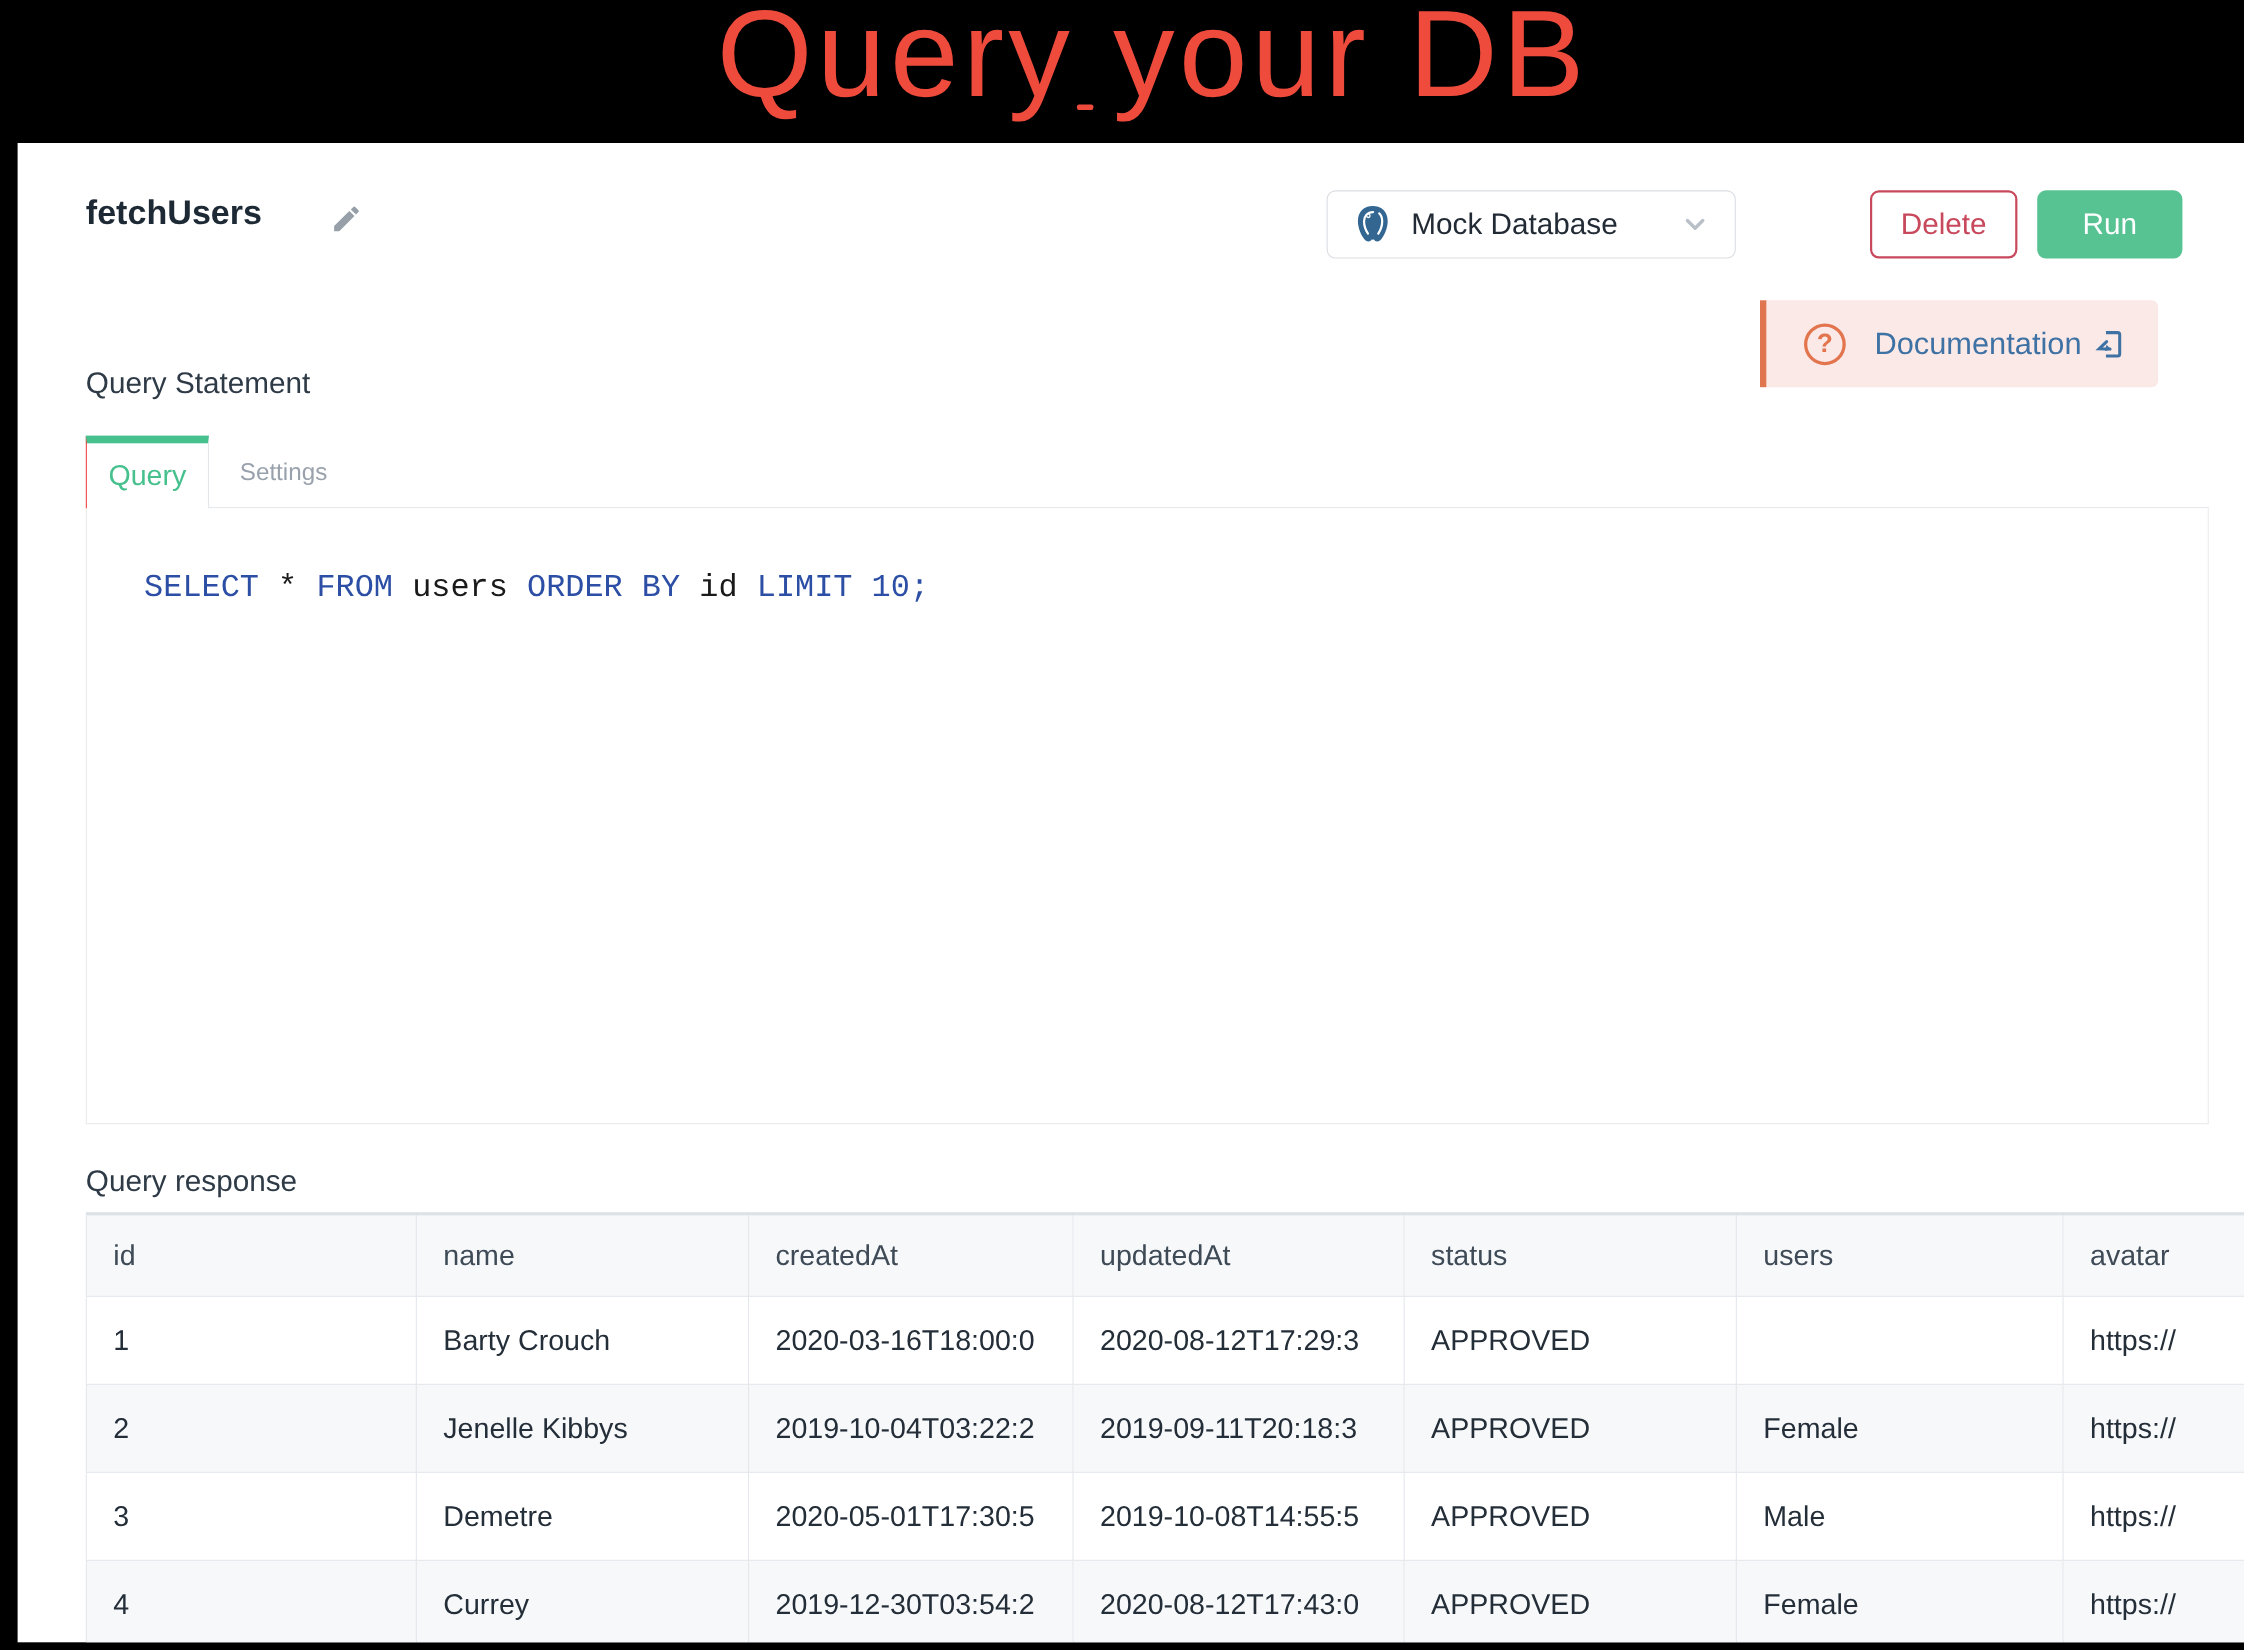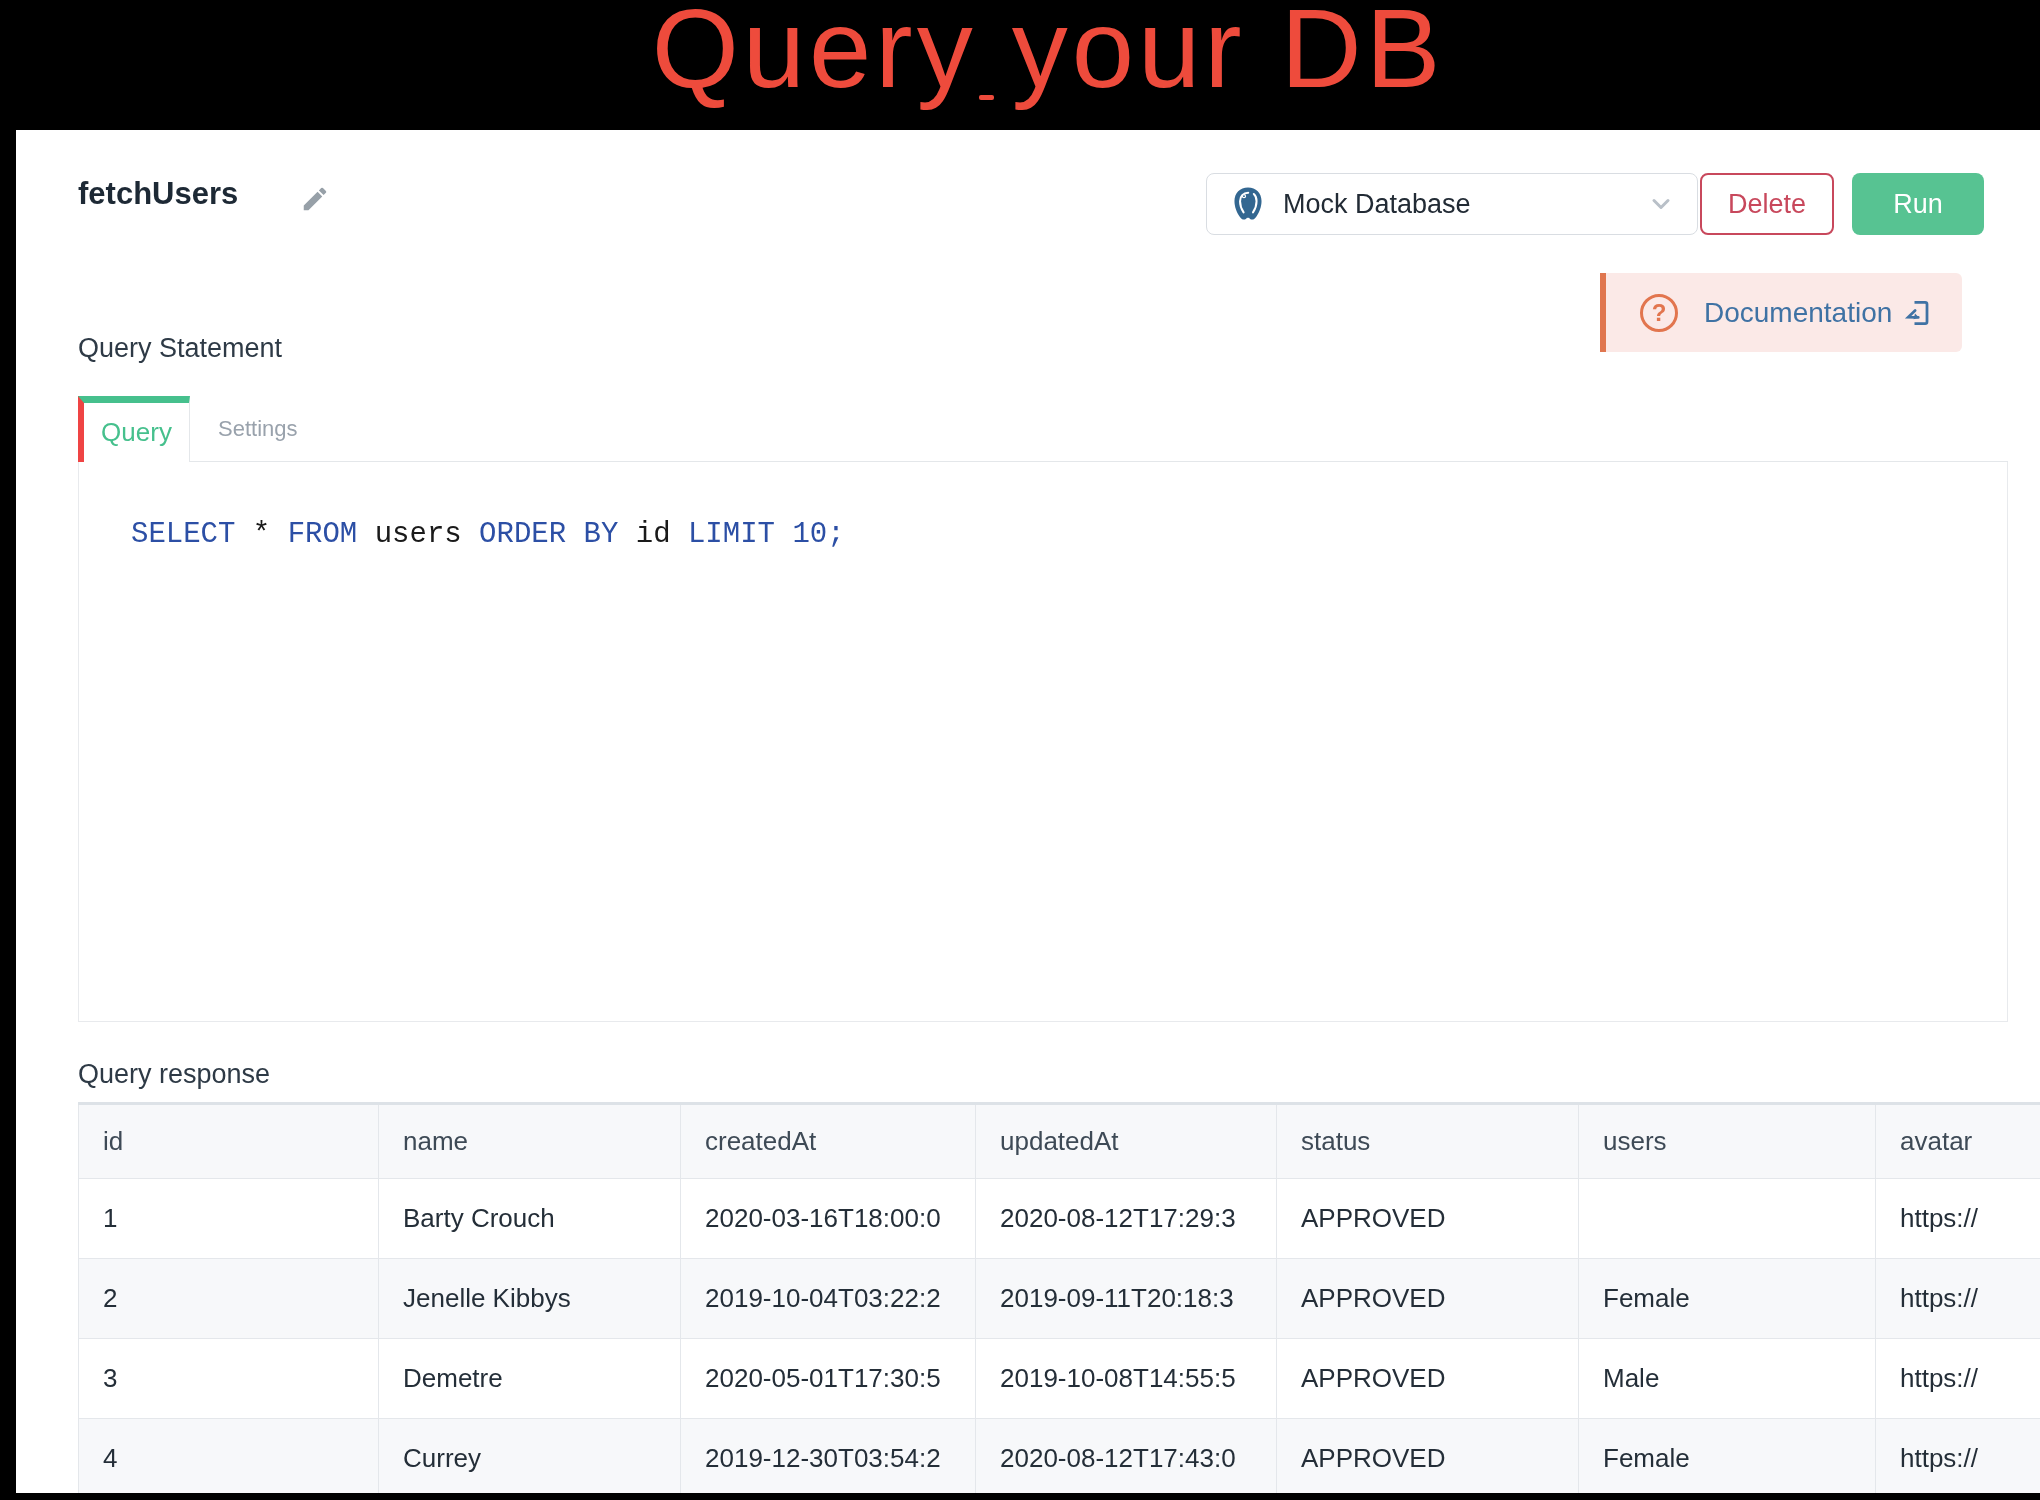--- a/index.html
+++ b/index.html
@@ -15,21 +15,21 @@
       background:#ee4b3c;border-radius:2px;}
 
   
   .panel{position:absolute;left:16px;top:130px;width:2024px;height:1363px;
       background:#fff;overflow:hidden;}
 
   
   .query-name{position:absolute;left:62px;top:44px;font-size:31px;line-height:40px;
       font-weight:700;color:#1d2935;}
   .pencil{position:absolute;left:284px;top:54px;width:30px;height:30px;cursor:pointer;}
-  .db-select{position:absolute;left:1190px;top:43px;width:492px;height:62px;
+  .db-select{position:absolute;left:1190px;top:43px;width:372px;height:62px;
       border:1.5px solid #d9dde2;border-radius:8px;background:#fff;box-sizing:border-box;
       display:flex;align-items:center;padding:0 22px;cursor:pointer;}
   .db-select .pg{width:38px;height:38px;flex:0 0 auto;}
   .db-select .val{margin-left:16px;font-size:27px;color:#222b35;flex:1 1 auto;}
   .db-select .chev{width:28px;height:28px;flex:0 0 auto;}
   .btn{position:absolute;top:43px;height:62px;border-radius:8px;box-sizing:border-box;
       display:flex;align-items:center;justify-content:center;font-size:27px;cursor:pointer;}
   .btn-delete{left:1684px;width:134px;border:2px solid #c8485c;color:#c8485c;background:#fff;}
   .btn-run{left:1836px;width:132px;border:none;background:#57c392;color:#fff;}
 
@@ -45,21 +45,21 @@
   .doc-ext{margin-left:10px;width:30px;height:30px;}
 
   
   .section-label{position:absolute;left:62px;font-size:27px;line-height:32px;color:#2e3a46;}
   .lbl-statement{top:202px;}
   .lbl-response{top:928px;}
 
   
   .tab-active{position:absolute;left:62px;top:266px;width:112px;height:66px;
       box-sizing:border-box;background:#fff;border-top:7px solid #46c08d;
-      border-left:6px solid #ef4444;border-right:1px solid #e4e7ea;
+      border-left:1px solid #ef4444;border-right:1px solid #e4e7ea;
       display:flex;align-items:center;justify-content:center;
       color:#46c08d;font-size:26px;cursor:pointer;z-index:2;}
   .tab-inactive{position:absolute;left:174px;top:266px;width:146px;height:66px;
       box-sizing:border-box;display:flex;align-items:center;padding-left:28px;
       color:#99a2ac;font-size:22px;cursor:pointer;}
   .tab-line{position:absolute;left:174px;top:331px;width:1818px;height:1px;background:#e4e7ea;}
 
   
   .code-box{position:absolute;left:62px;top:332px;width:1930px;height:560px;
       box-sizing:border-box;background:#fff;border:1px solid #e8eaed;border-top:none;

